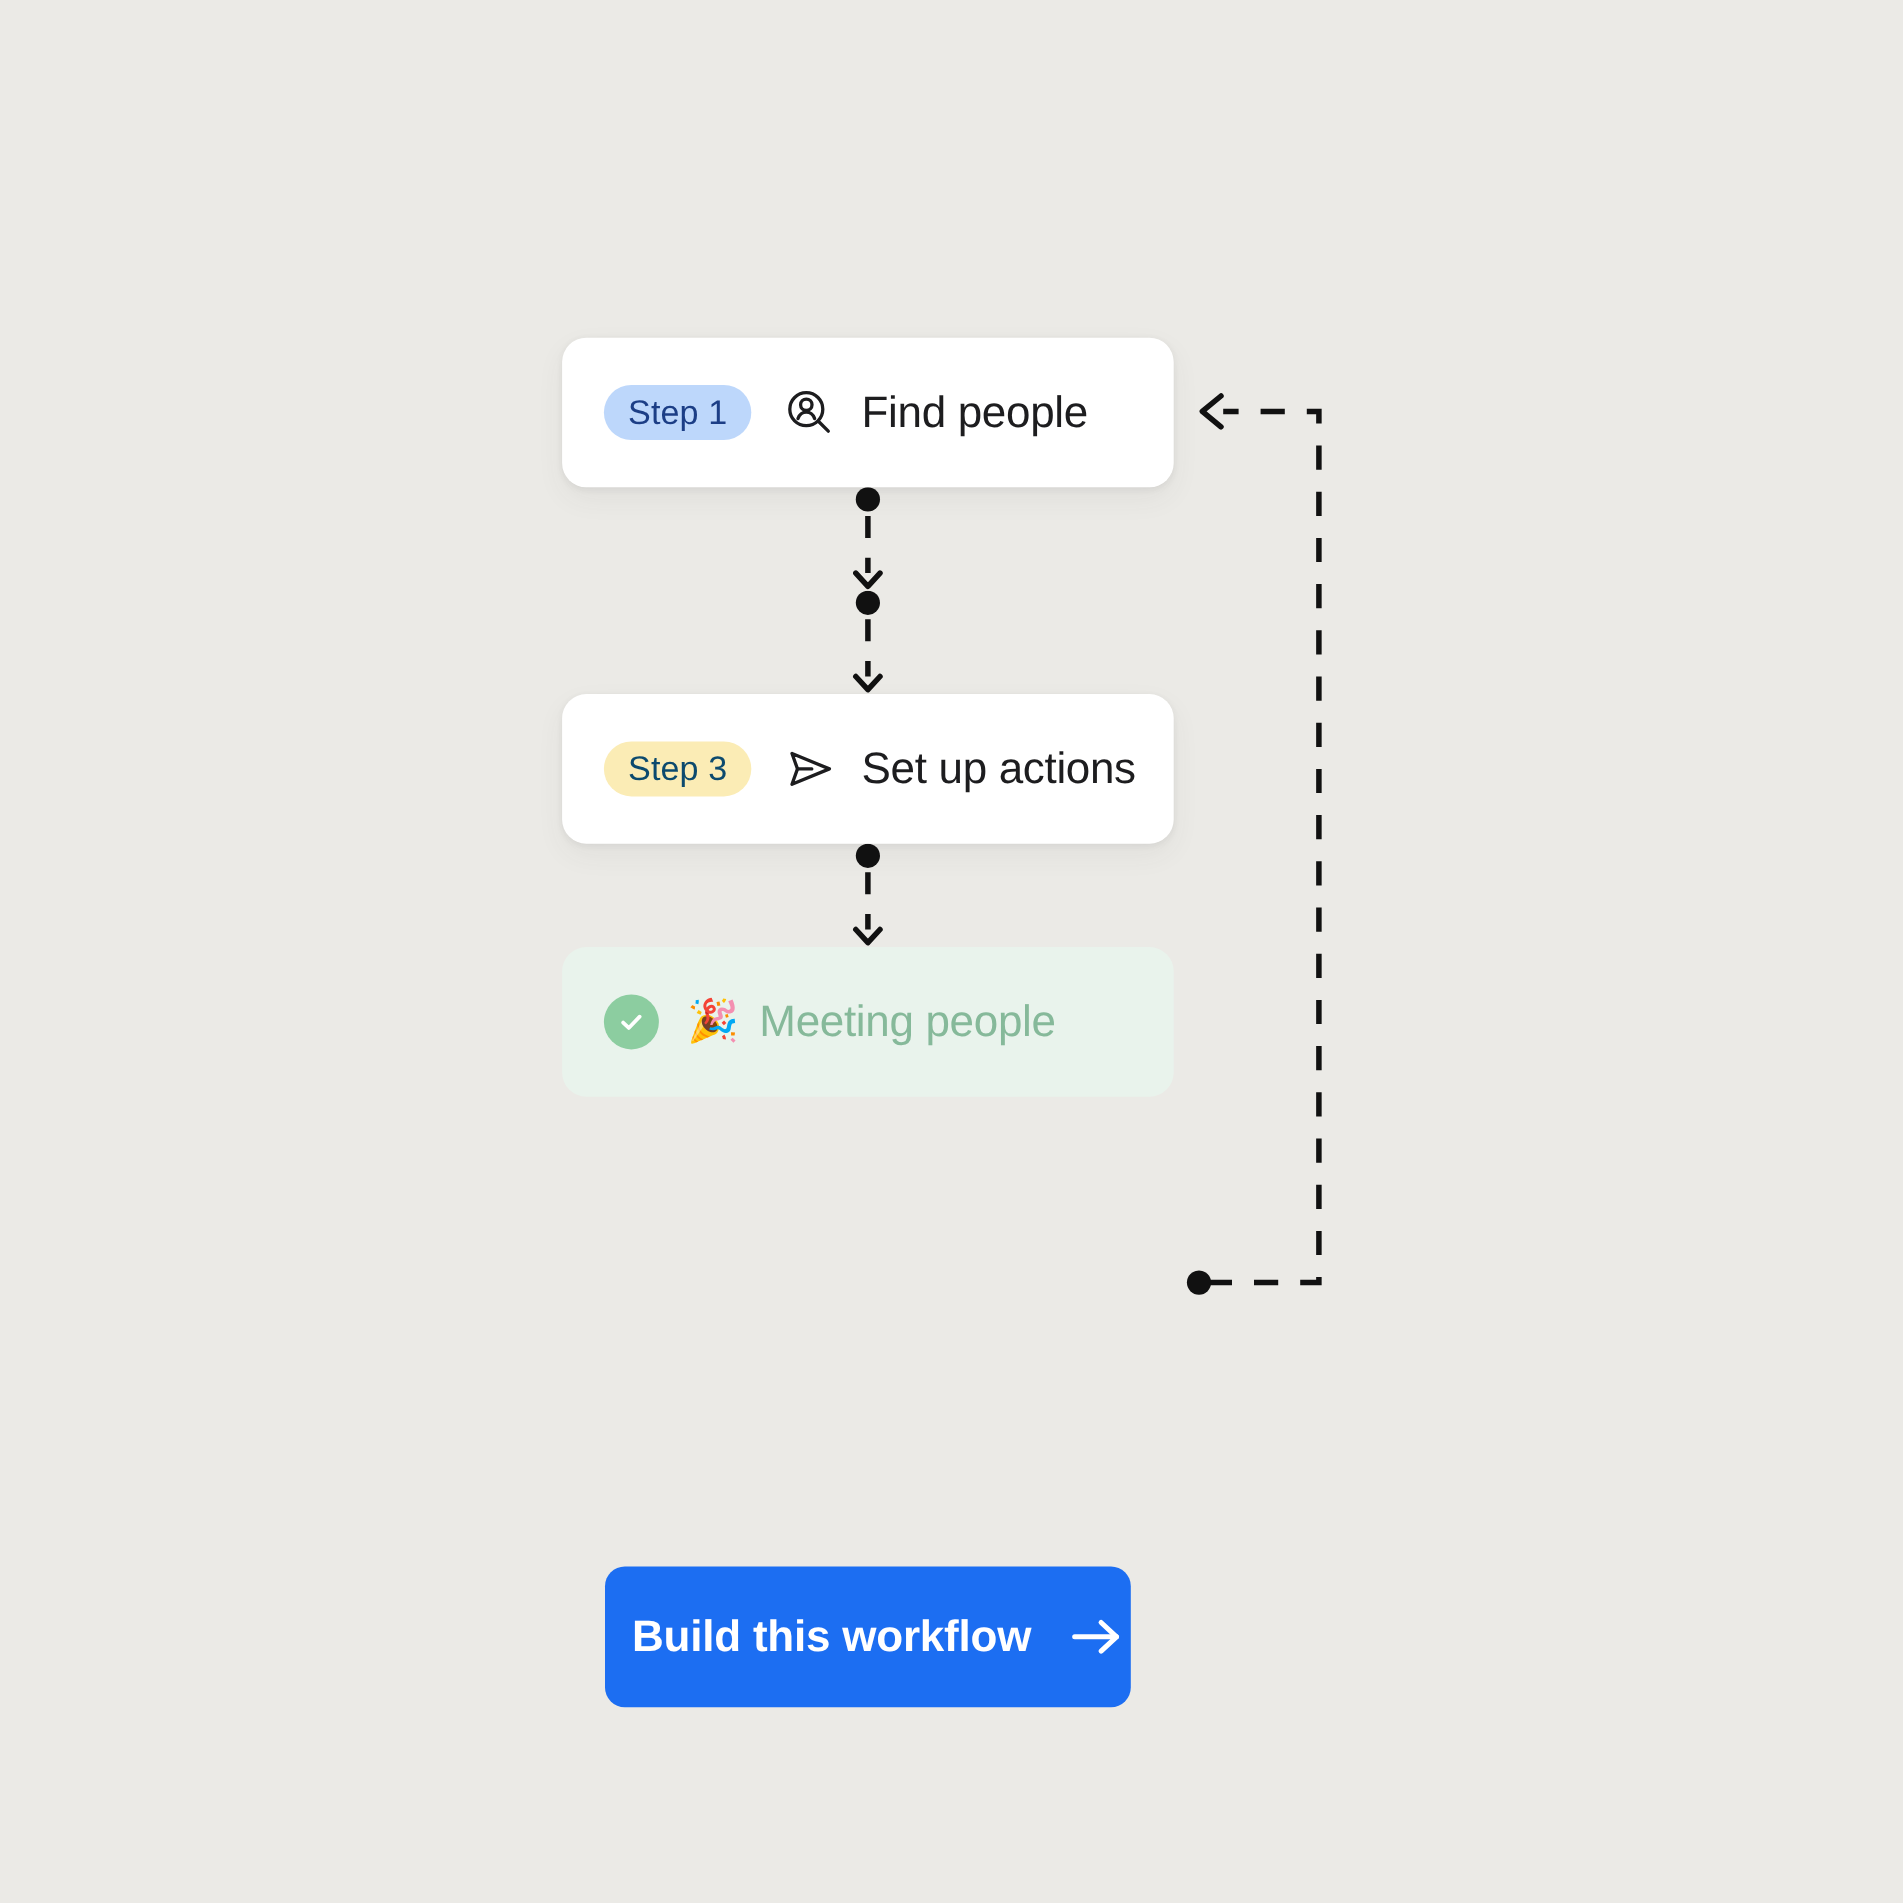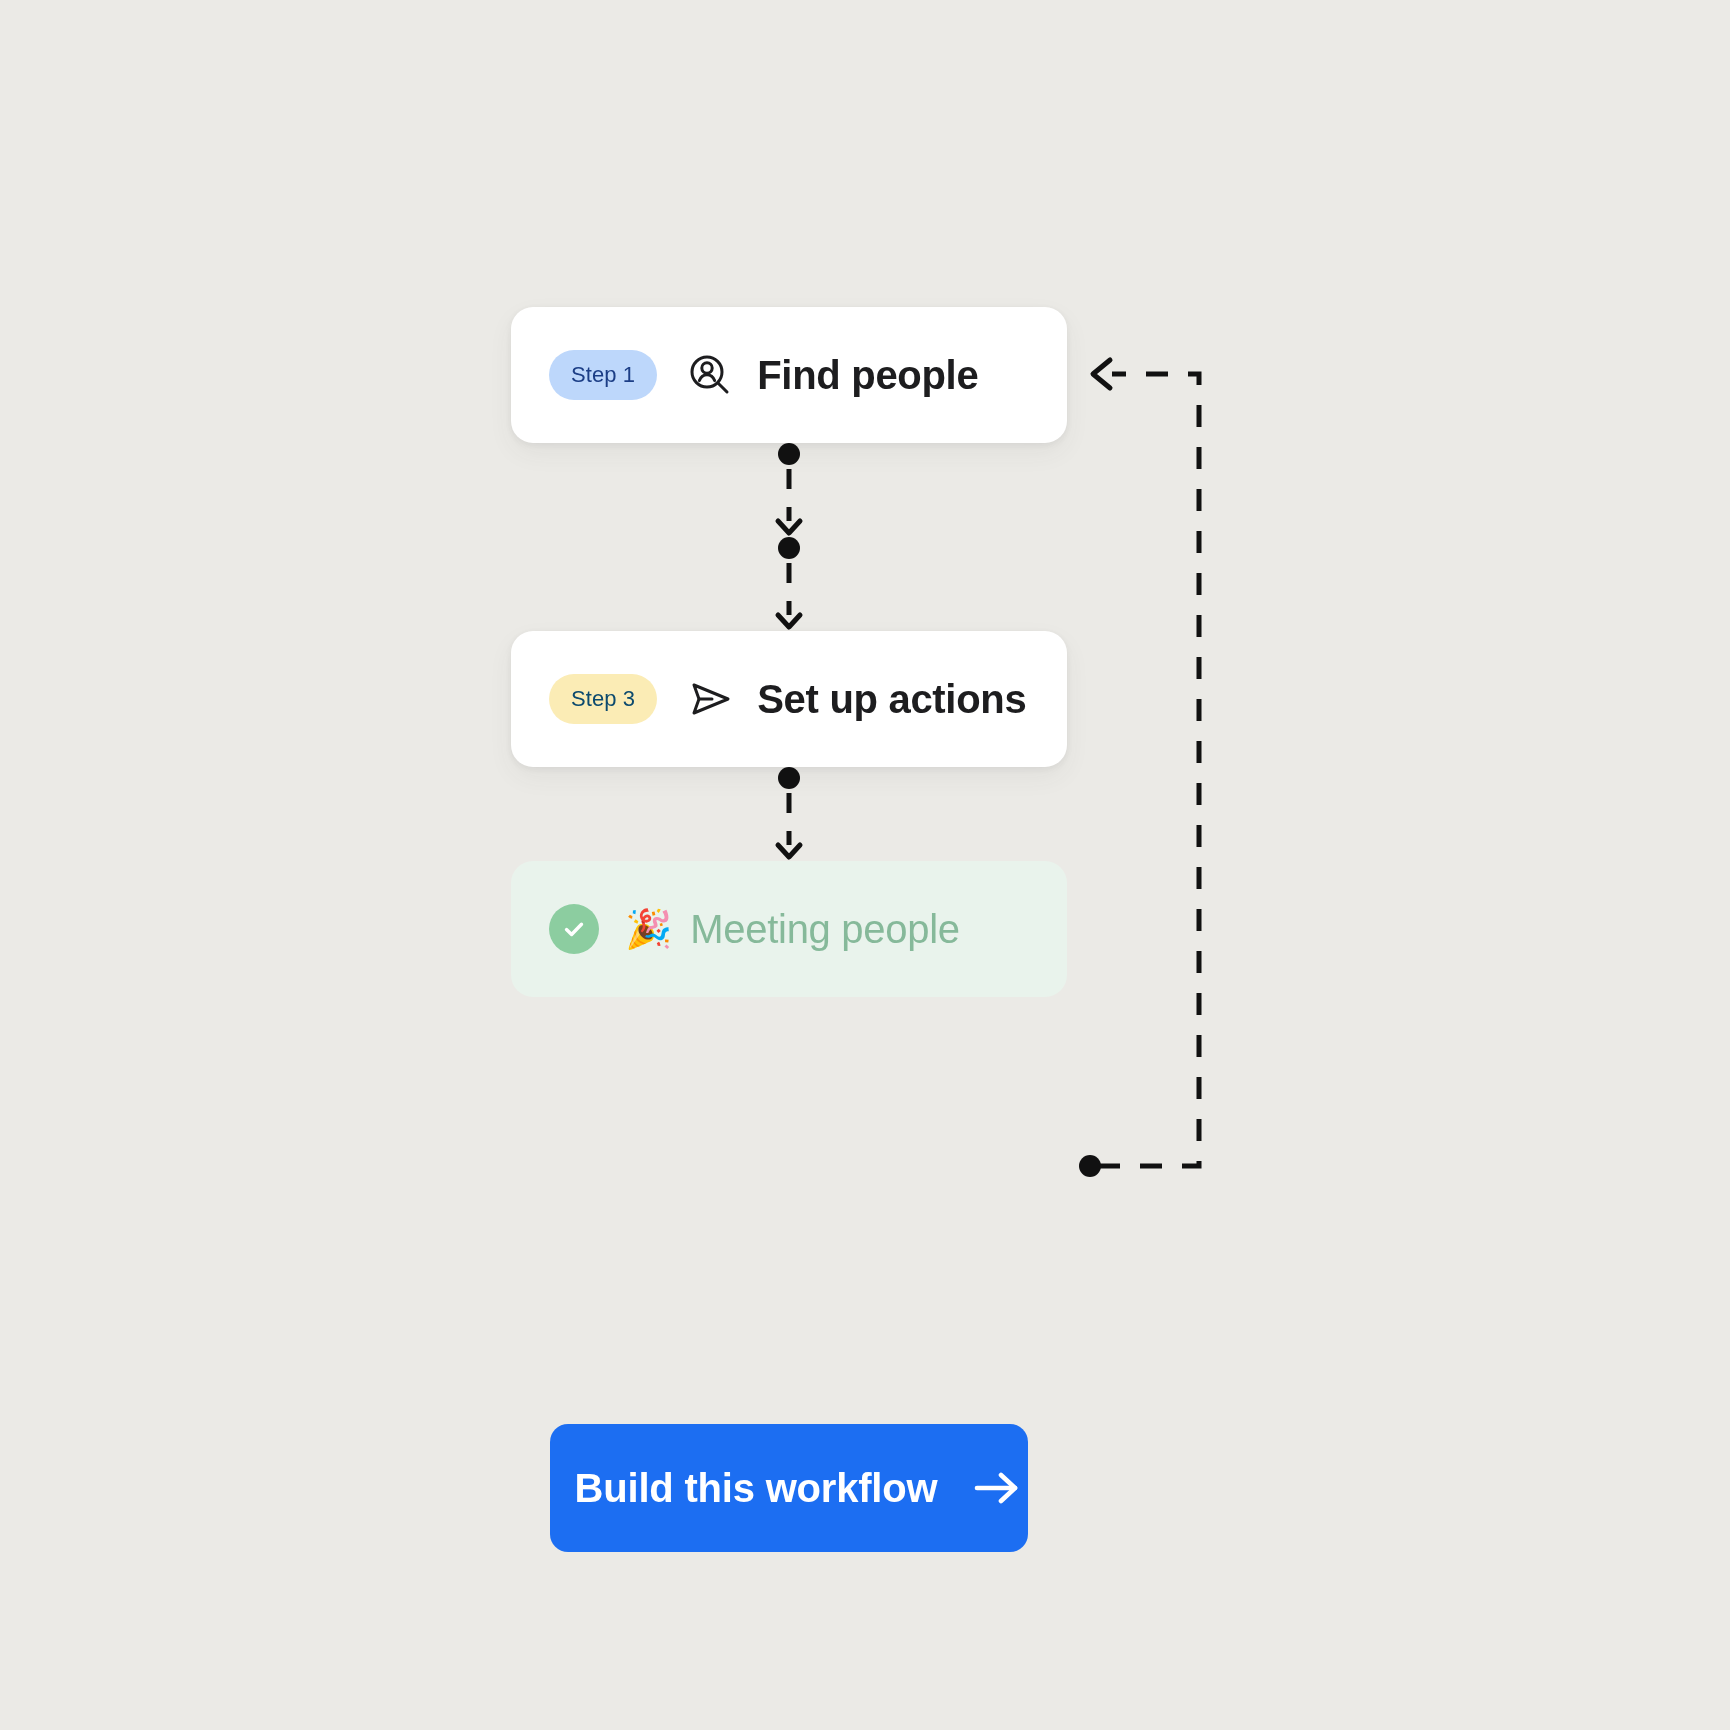--- a/index.html
+++ b/index.html
@@ -42,39 +42,39 @@
     padding-left: 38px;
   }
 
   .badge {
     display: inline-flex;
     align-items: center;
     justify-content: center;
     height: 50px;
     padding: 0 22px;
     border-radius: 26px;
-    font-size: 22px;
+    font-size: 31px;
     font-weight: 400;
     letter-spacing: .1px;
     white-space: nowrap;
   }
   .badge-1 { background: #bdd7fb; color: #1c3e86; }
   .badge-2 { background: #ddd0f8; color: #3a1d8d; }
   .badge-3 { background: #fbecb5; color: #0c4a6e; }
 
   .step-icon {
     width: 50px; height: 50px;
     margin-left: 28px;
     display: flex; align-items: center; justify-content: center;
     flex: none;
   }
   .step-title {
     margin-left: 22px;
     font-size: 40px;
-    font-weight: 700;
+    font-weight: 400;
     color: #1d1d1f;
     letter-spacing: -0.3px;
     white-space: nowrap;
   }
 
   
   .connector {
     position: relative;
     width: 556px;
     height: 94px;

